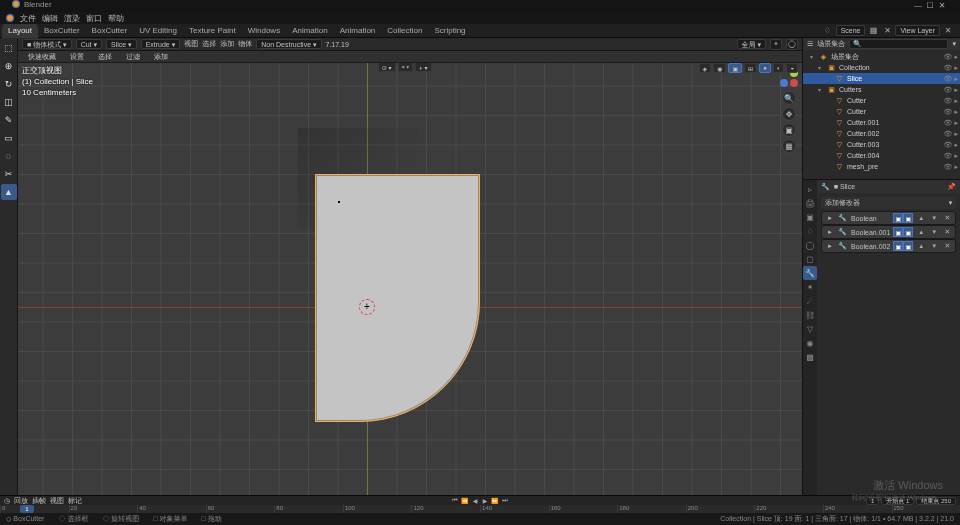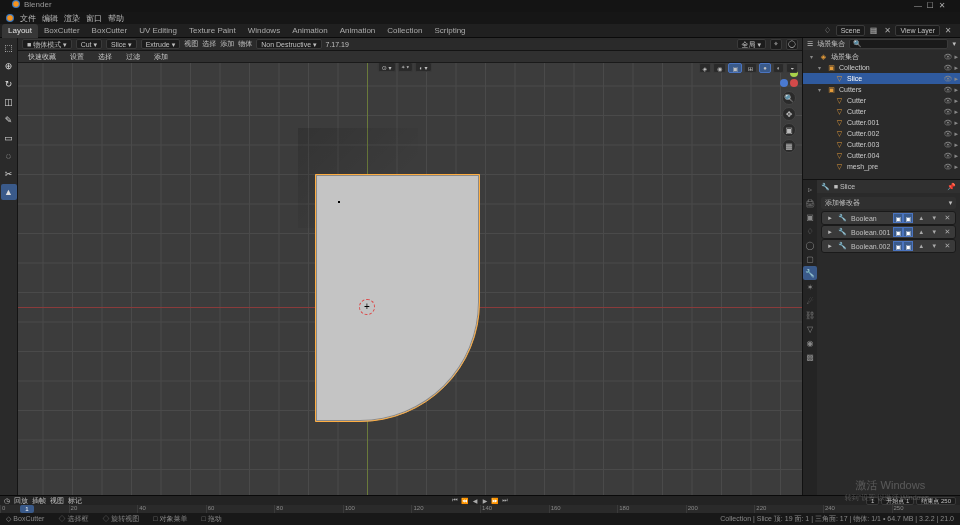--- a/index.html
+++ b/index.html
@@ -115,21 +115,21 @@
 .tl-body { flex:1; position:relative; background:#2a2a2a; }
 .tl-ticks { position:absolute; inset:0; display:flex; }
 .tl-ticks span { flex:1; border-left:1px solid #3a3a3a; font-size:6px; color:#888; padding-left:1px; }
 .playhead { position:absolute; left:20px; top:0; bottom:0; width:14px; background:#3a5a8a; color:#fff; font-size:6px; display:flex;align-items:center;justify-content:center; border-radius:2px; }
 
 
 .status { position:absolute; left:0; right:0; bottom:0; height:12px; background:#181818; display:flex; align-items:center; gap:14px; padding:0 6px; font-size:7px; color:#888; }
 .status .right { margin-left:auto; }
 
 
-.watermark { position:absolute; right:24px; bottom:22px; text-align:center; color:rgba(255,255,255,.22); }
+.watermark { position:absolute; right:17px; bottom:22px; text-align:right; color:rgba(255,255,255,.22); }
 .watermark .l1 { font-size:11px; }
 .watermark .l2 { font-size:7px; }
 
 
 .vp-over { position:absolute; top:-1px; left:50%; transform:translateX(-60%); display:flex; gap:2px; z-index:5;}
 .vp-over .pill { height:10px; background:#2a2a2a; border:1px solid #3a3a3a; border-radius:2px; padding:0 3px; font-size:6px; display:flex;align-items:center; }
 .vp-over-right { position:absolute; top:0; right:4px; display:flex; gap:2px; z-index:5; }
 .vp-over-right .pill { height:10px; background:#2a2a2a; border:1px solid #3a3a3a; border-radius:2px; padding:0 3px; font-size:6px; display:flex;align-items:center; }
 </style>
 </head>
@@ -235,20 +235,25 @@
       <div class="vp-over-right">
         <div class="pill">◈</div>
         <div class="pill">◉</div>
         <div class="pill" style="background:#3a5a8a;border-color:#4a74c0">▣</div>
         <div class="pill">⊞</div>
         <div class="pill" style="background:#3a5a8a;border-color:#4a74c0">●</div>
         <div class="pill">◐</div>
         <div class="pill">◒</div>
       </div>
 
+      <div class="vp-info">
+        <div>正交顶视图</div>
+        <div>(1) Collection | Slice</div>
+        <div>10 Centimeters</div>
+      </div>
 
       <div class="gizmo">
         <div class="ball y"></div>
         <div class="ball z"></div>
         <div class="ball x"></div>
       </div>
       <div class="navbtns">
         <div>🔍</div>
         <div>✥</div>
         <div>▣</div>

